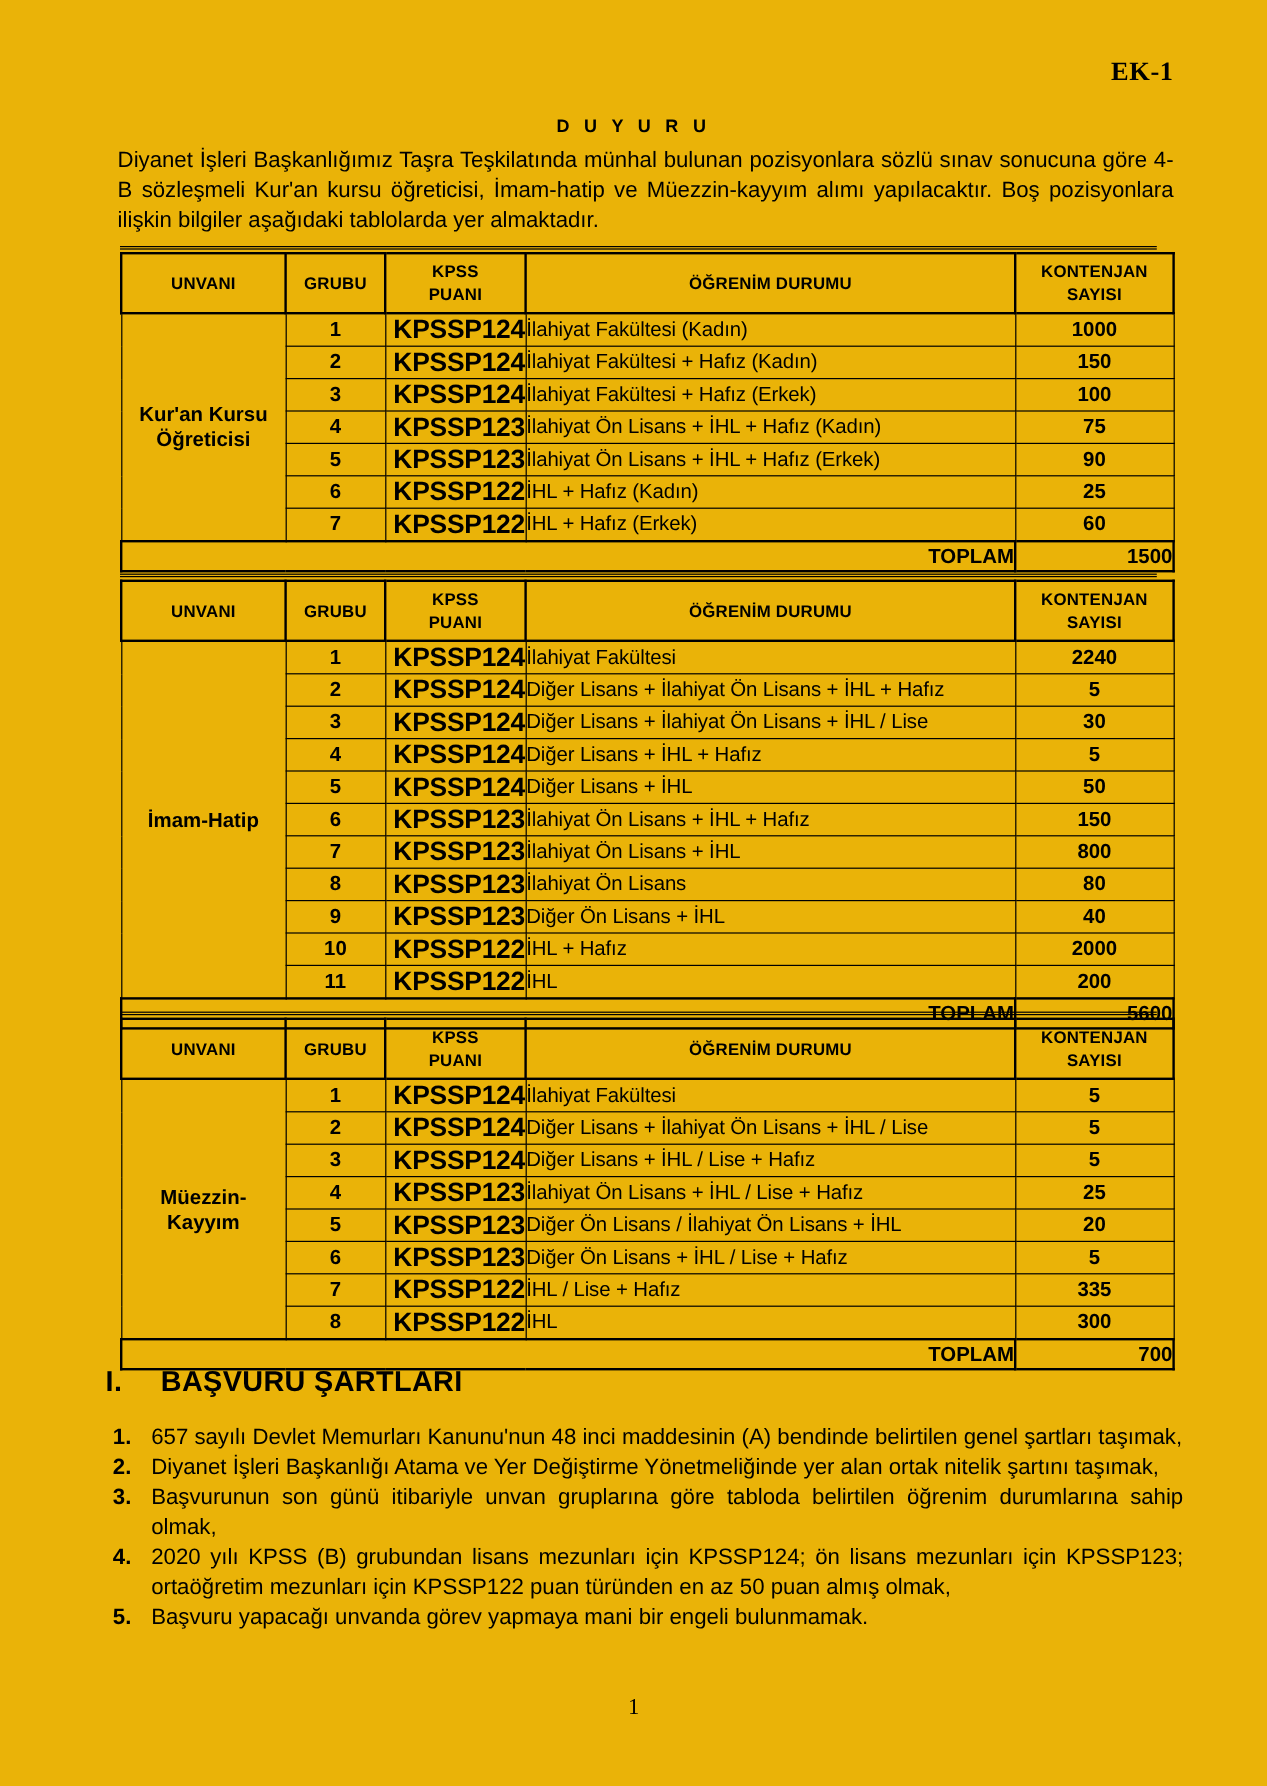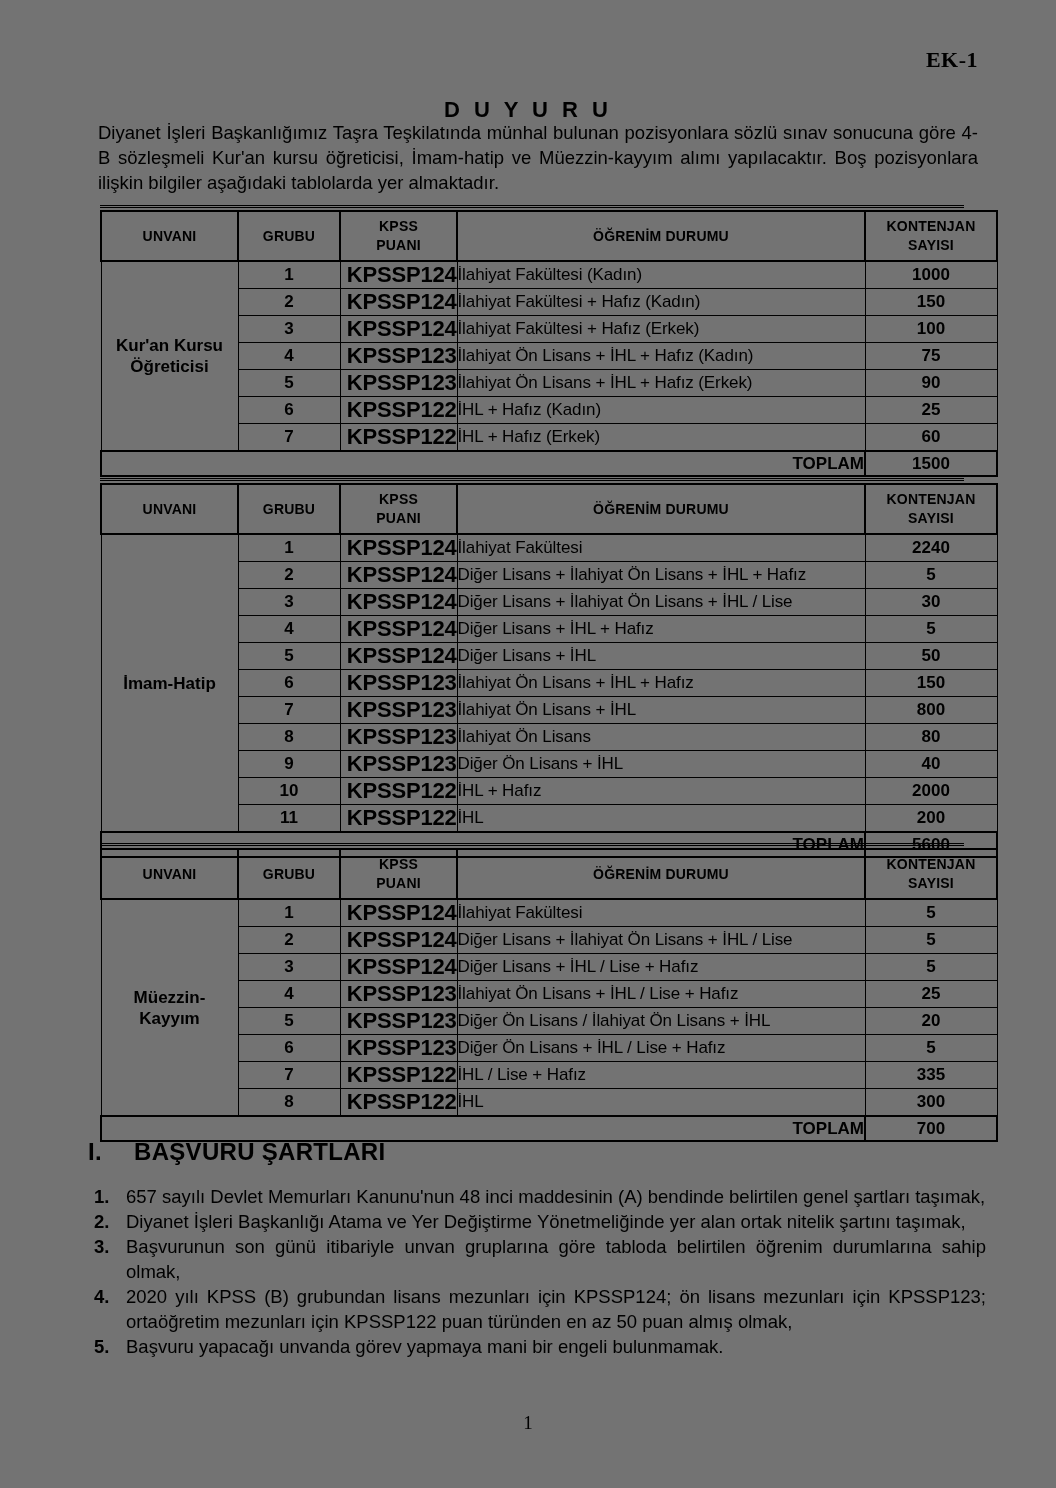--- a/index.html
+++ b/index.html
@@ -8,21 +8,21 @@
     background: #ffffff;
   }
   body {
     font-family: "Liberation Sans", sans-serif;
     color: #000000;
   }
   .page {
     position: relative;
     width: 1056px;
     height: 1488px;
-    background: #737373;
+    background: #eab308;
     overflow: hidden;
     box-sizing: border-box;
   }
 
   
   .ek-label {
     position: absolute;
     top: 47px;
     right: 78px;
     font-family: "Liberation Serif", serif;
@@ -30,21 +30,21 @@
     font-size: 22px;
     letter-spacing: 0.5px;
   }
   .doc-title {
     position: absolute;
     top: 97px;
     left: 0;
     width: 100%;
     text-align: center;
     font-weight: bold;
-    font-size: 22px;
+    font-size: 15px;
     letter-spacing: 4px;
   }
   .intro {
     position: absolute;
     top: 120px;
     left: 98px;
     width: 880px;
     font-size: 18.5px;
     line-height: 25px;
     text-align: justify;
@@ -78,21 +78,21 @@
     font-size: 14px;
     text-align: center;
     height: 50px;
     line-height: 19px;
     letter-spacing: 0.2px;
   }
   table.kt tbody td {
     height: 25px;
   }
   .c-unvani  { width: 137px; }
-  .c-grubu   { width: 102px;  }
+  .c-grubu   { width: 83px;  }
   .c-kpss    { width: 117px; }
   .c-ogrenim { width: 408px; }
   .c-kont    { width: 132px; margin-left: 18px; }
 
   td.unvani-cell {
     text-align: center;
     font-weight: bold;
     font-size: 17px;
     line-height: 21px;
     border-width: 2px;
@@ -125,21 +125,21 @@
     height: 27px;
     border-width: 2px;
     font-weight: bold;
     font-size: 17px;
   }
   td.toplam-label {
     text-align: right;
     padding-right: 7px;
   }
   td.toplam-value {
-    text-align: center;
+    text-align: right;
   }
 
   
   .sec-heading {
     position: absolute;
     font-weight: bold;
     font-size: 24px;
     letter-spacing: 0.3px;
   }
   .sec-heading .rn {

